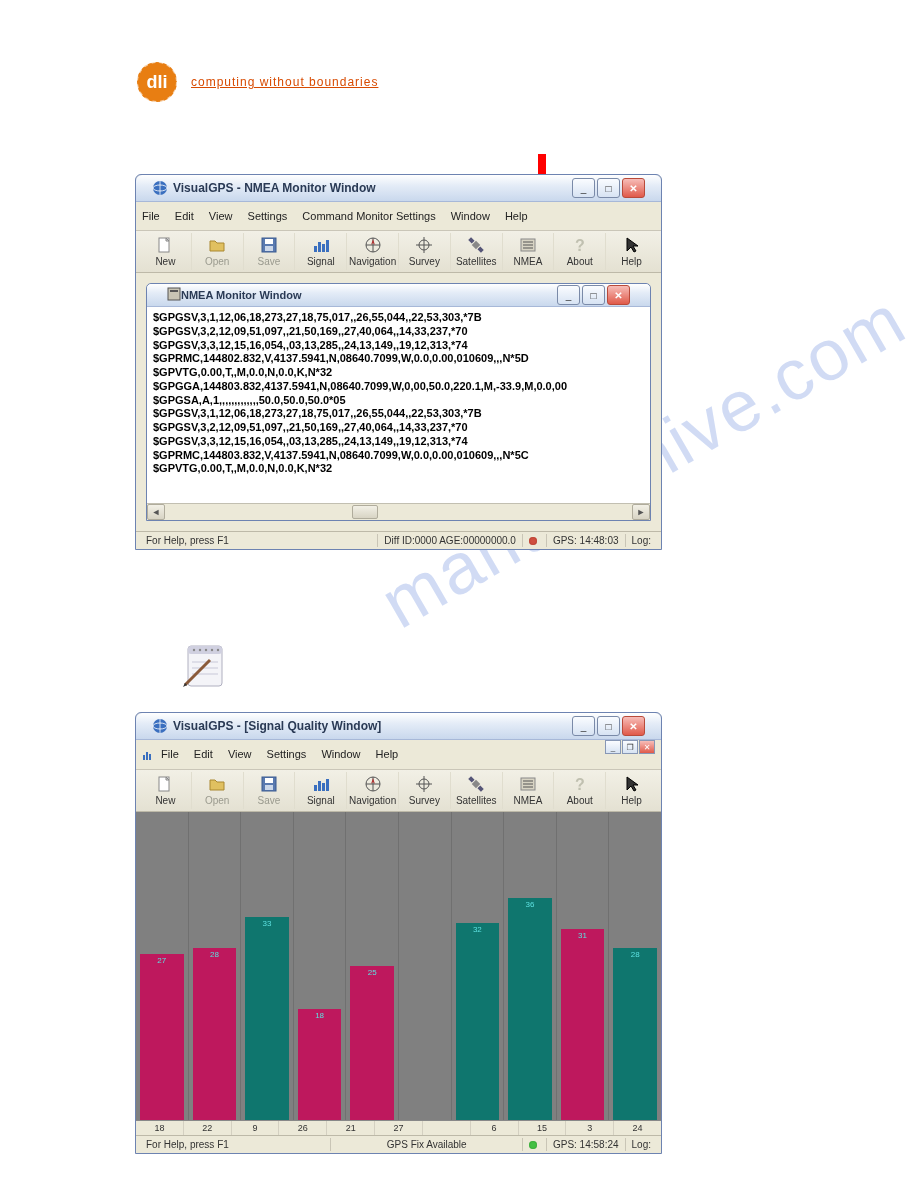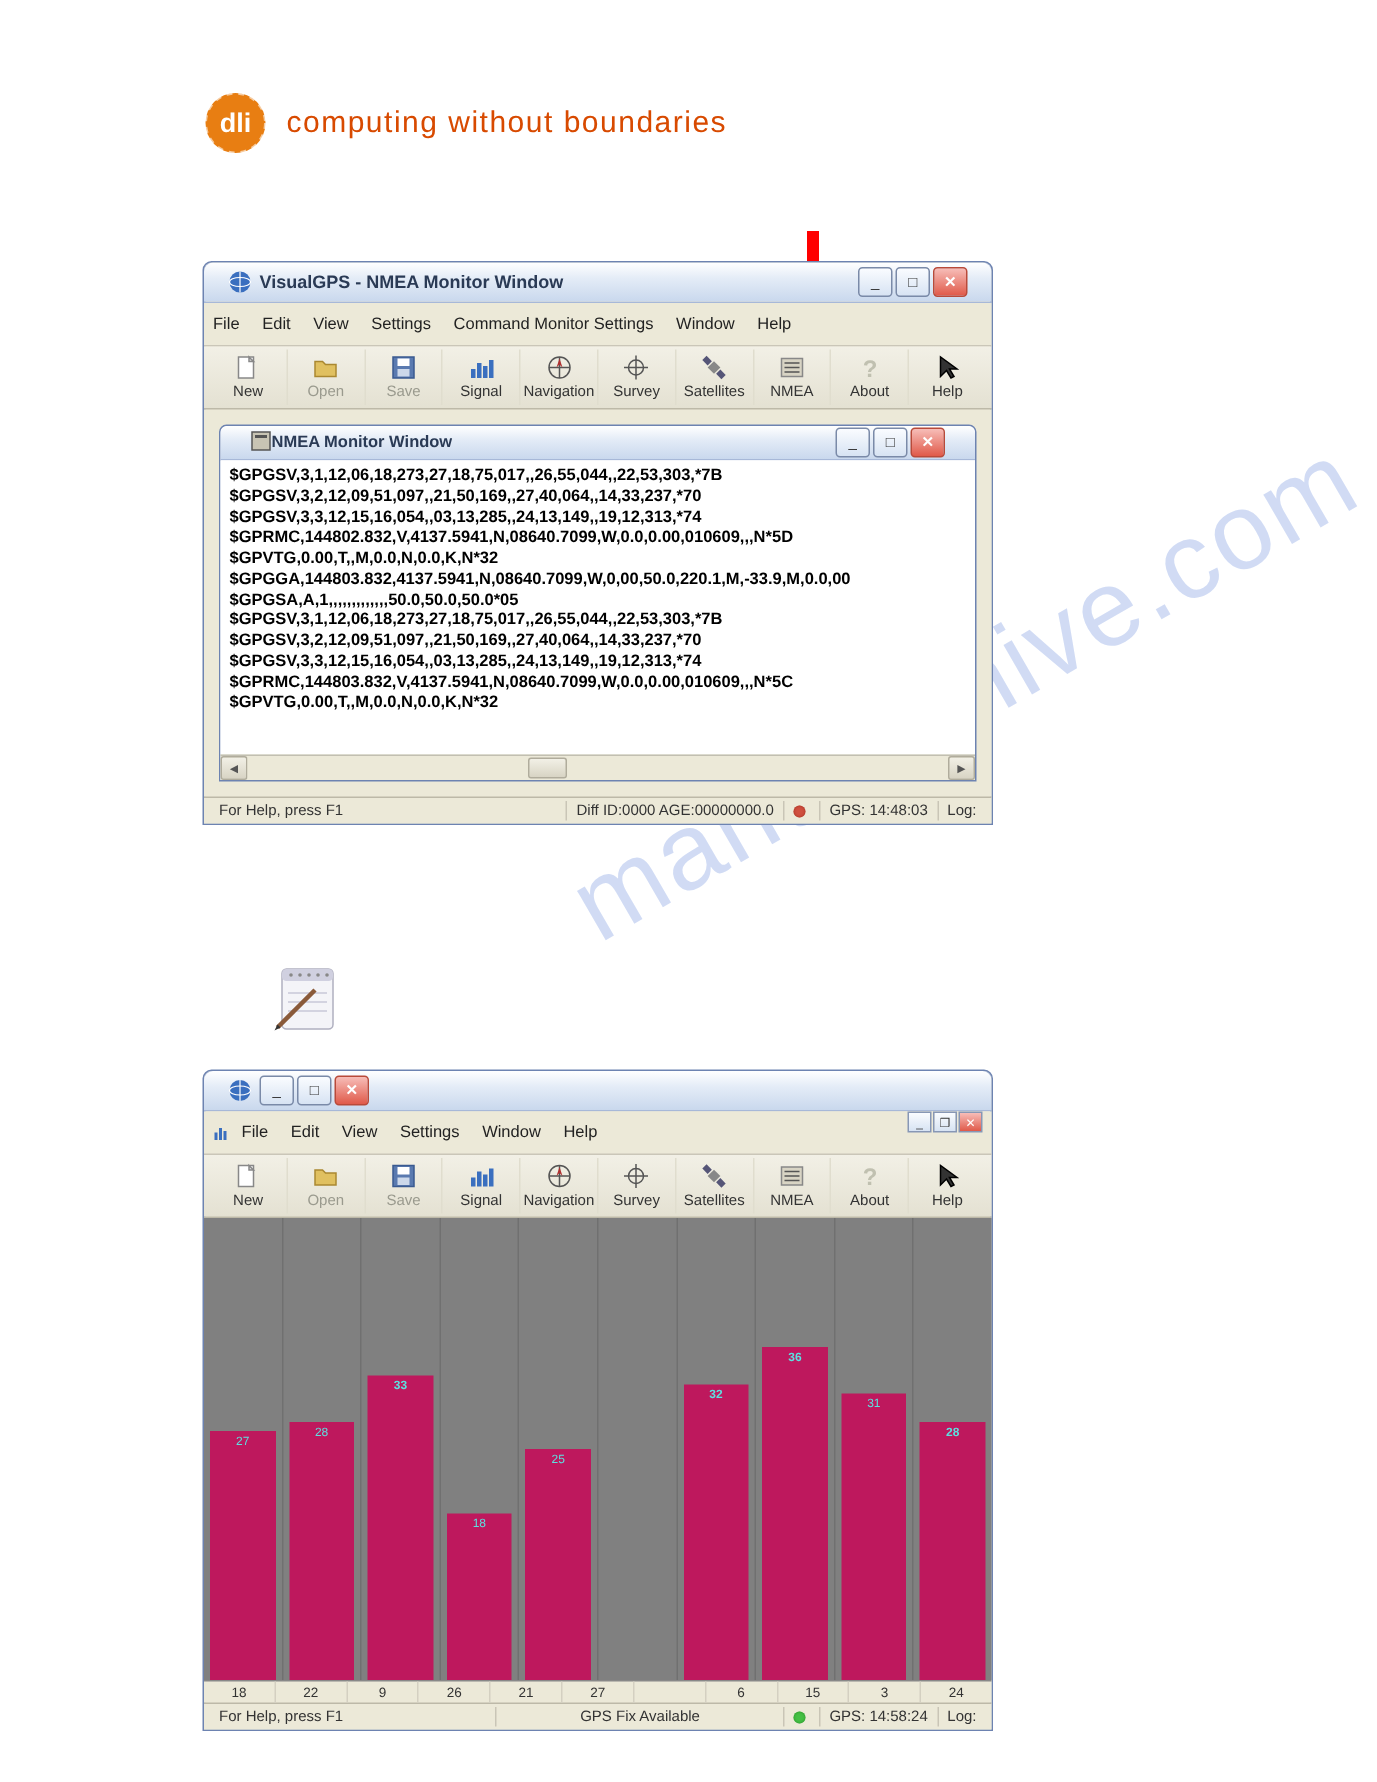--- a/index.html
+++ b/index.html
@@ -35,22 +35,23 @@
     align-items: center;
     margin-left: 135px;
     margin-bottom: 70px;
   }
   .dli-logo {
     display: inline-flex;
     margin-right: 12px;
   }
   .tagline {
     color: #d84a00;
-    font-size: 20px;
+    font-size: 12px;
     letter-spacing: 1px;
+    text-decoration: underline;
   }
 
   
   .app-window {
     margin-left: 135px;
     border: 1px solid #6d83b1;
     background: #ece9d8;
     border-radius: 6px 6px 0 0;
     position: relative;
     box-shadow: 0 0 0 1px #a7b8d8 inset;
@@ -248,21 +249,21 @@
     flex: 1;
     display: flex;
     align-items: flex-end;
     padding: 0 4px;
   }
   .bar {
     width: 100%;
     position: relative;
     text-align: center;
   }
-  .bar.blue { background: #be185d; font-weight: bold; }
+  .bar.blue { background: #0f766e; }
   .bar.gray { background: #be185d; }
   .bar .val {
     position: absolute;
     top: 2px; left: 0; right: 0;
     font-size: 8px;
     color: #5de0e0;
   }
   .xaxis {
     background: #ece9d8;
     display: flex;
@@ -517,20 +518,21 @@
 
   <div class="app-window w2" style="position:relative">
     <div class="titlebar">
       <span class="app-icon">
         <svg width="16" height="16">
             <circle cx="8" cy="8" r="7" fill="#3a6fbf"></circle>
             <ellipse cx="8" cy="8" rx="7" ry="3" fill="none" stroke="#fff" stroke-width="0.8"></ellipse>
             <line x1="8" y1="1" x2="8" y2="15" stroke="#fff" stroke-width="0.8"></line>
           </svg>
       </span>
+      <span class="title">VisualGPS - [Signal Quality Window]</span>
       <div class="winbtns">
         <div class="winbtn">_</div>
         <div class="winbtn">□</div>
         <div class="winbtn close">✕</div>
       </div>
     </div>
     <div class="menubar" style="position:relative">
       <span class="app-icon" style="display:inline-flex;vertical-align:middle;margin-right:4px">
         <svg width="12" height="12">
             <rect x="1" y="6" width="2" height="5" fill="#3a6fbf"></rect>

